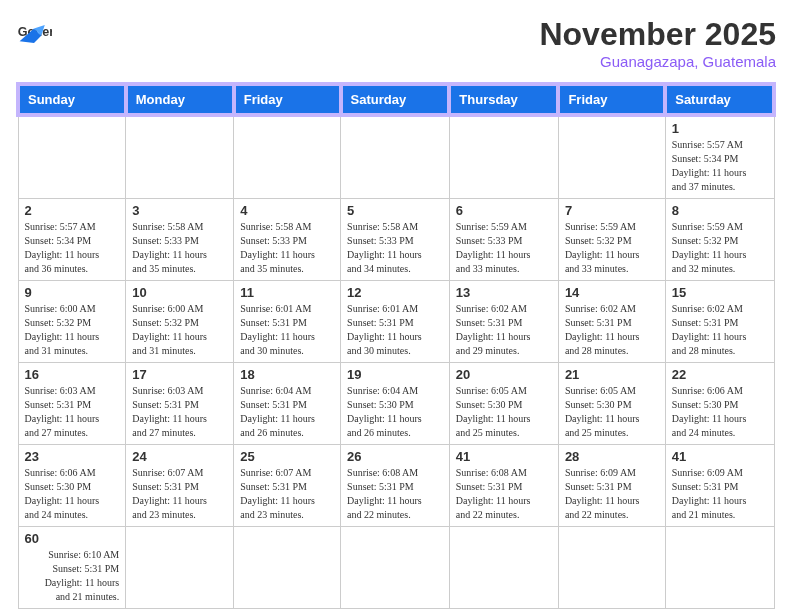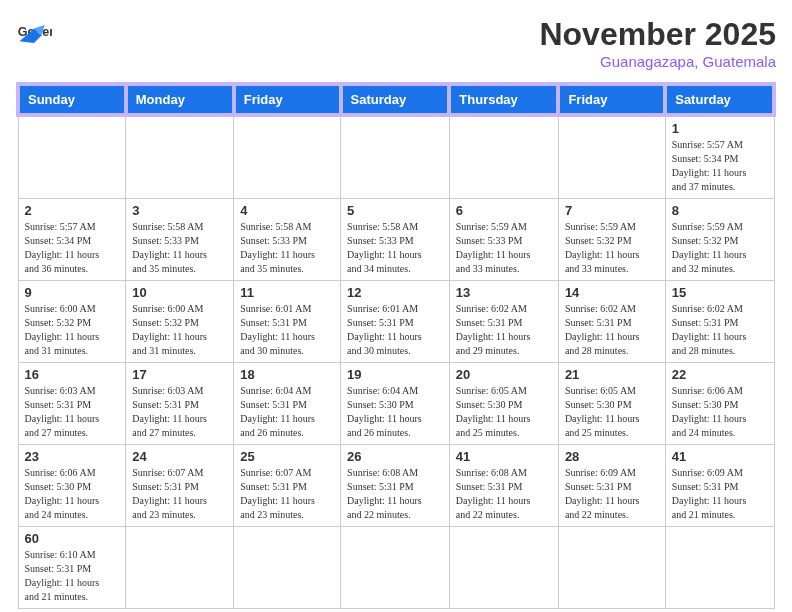--- a/index.html
+++ b/index.html
@@ -323,21 +323,21 @@
           <span class="day-num">41</span>
           <div class="day-info" style="white-space: pre-line;">Sunrise: 6:09 AM
 Sunset: 5:31 PM
 Daylight: 11 hours
 and 21 minutes.</div>
         </td>
       </tr>
       <tr>
         <td>
           <span class="day-num">60</span>
-          <div class="day-info" style="white-space: pre-line;">Sunrise: 6:10 AM
+          <div class="day-info" style="white-space: pre-line; text-align: right;">Sunrise: 6:10 AM
 Sunset: 5:31 PM
 Daylight: 11 hours
 and 21 minutes.</div>
         </td>
         <td class="empty-cell"></td>
         <td class="empty-cell"></td>
         <td class="empty-cell"></td>
         <td class="empty-cell"></td>
         <td class="empty-cell"></td>
         <td class="empty-cell"></td>

